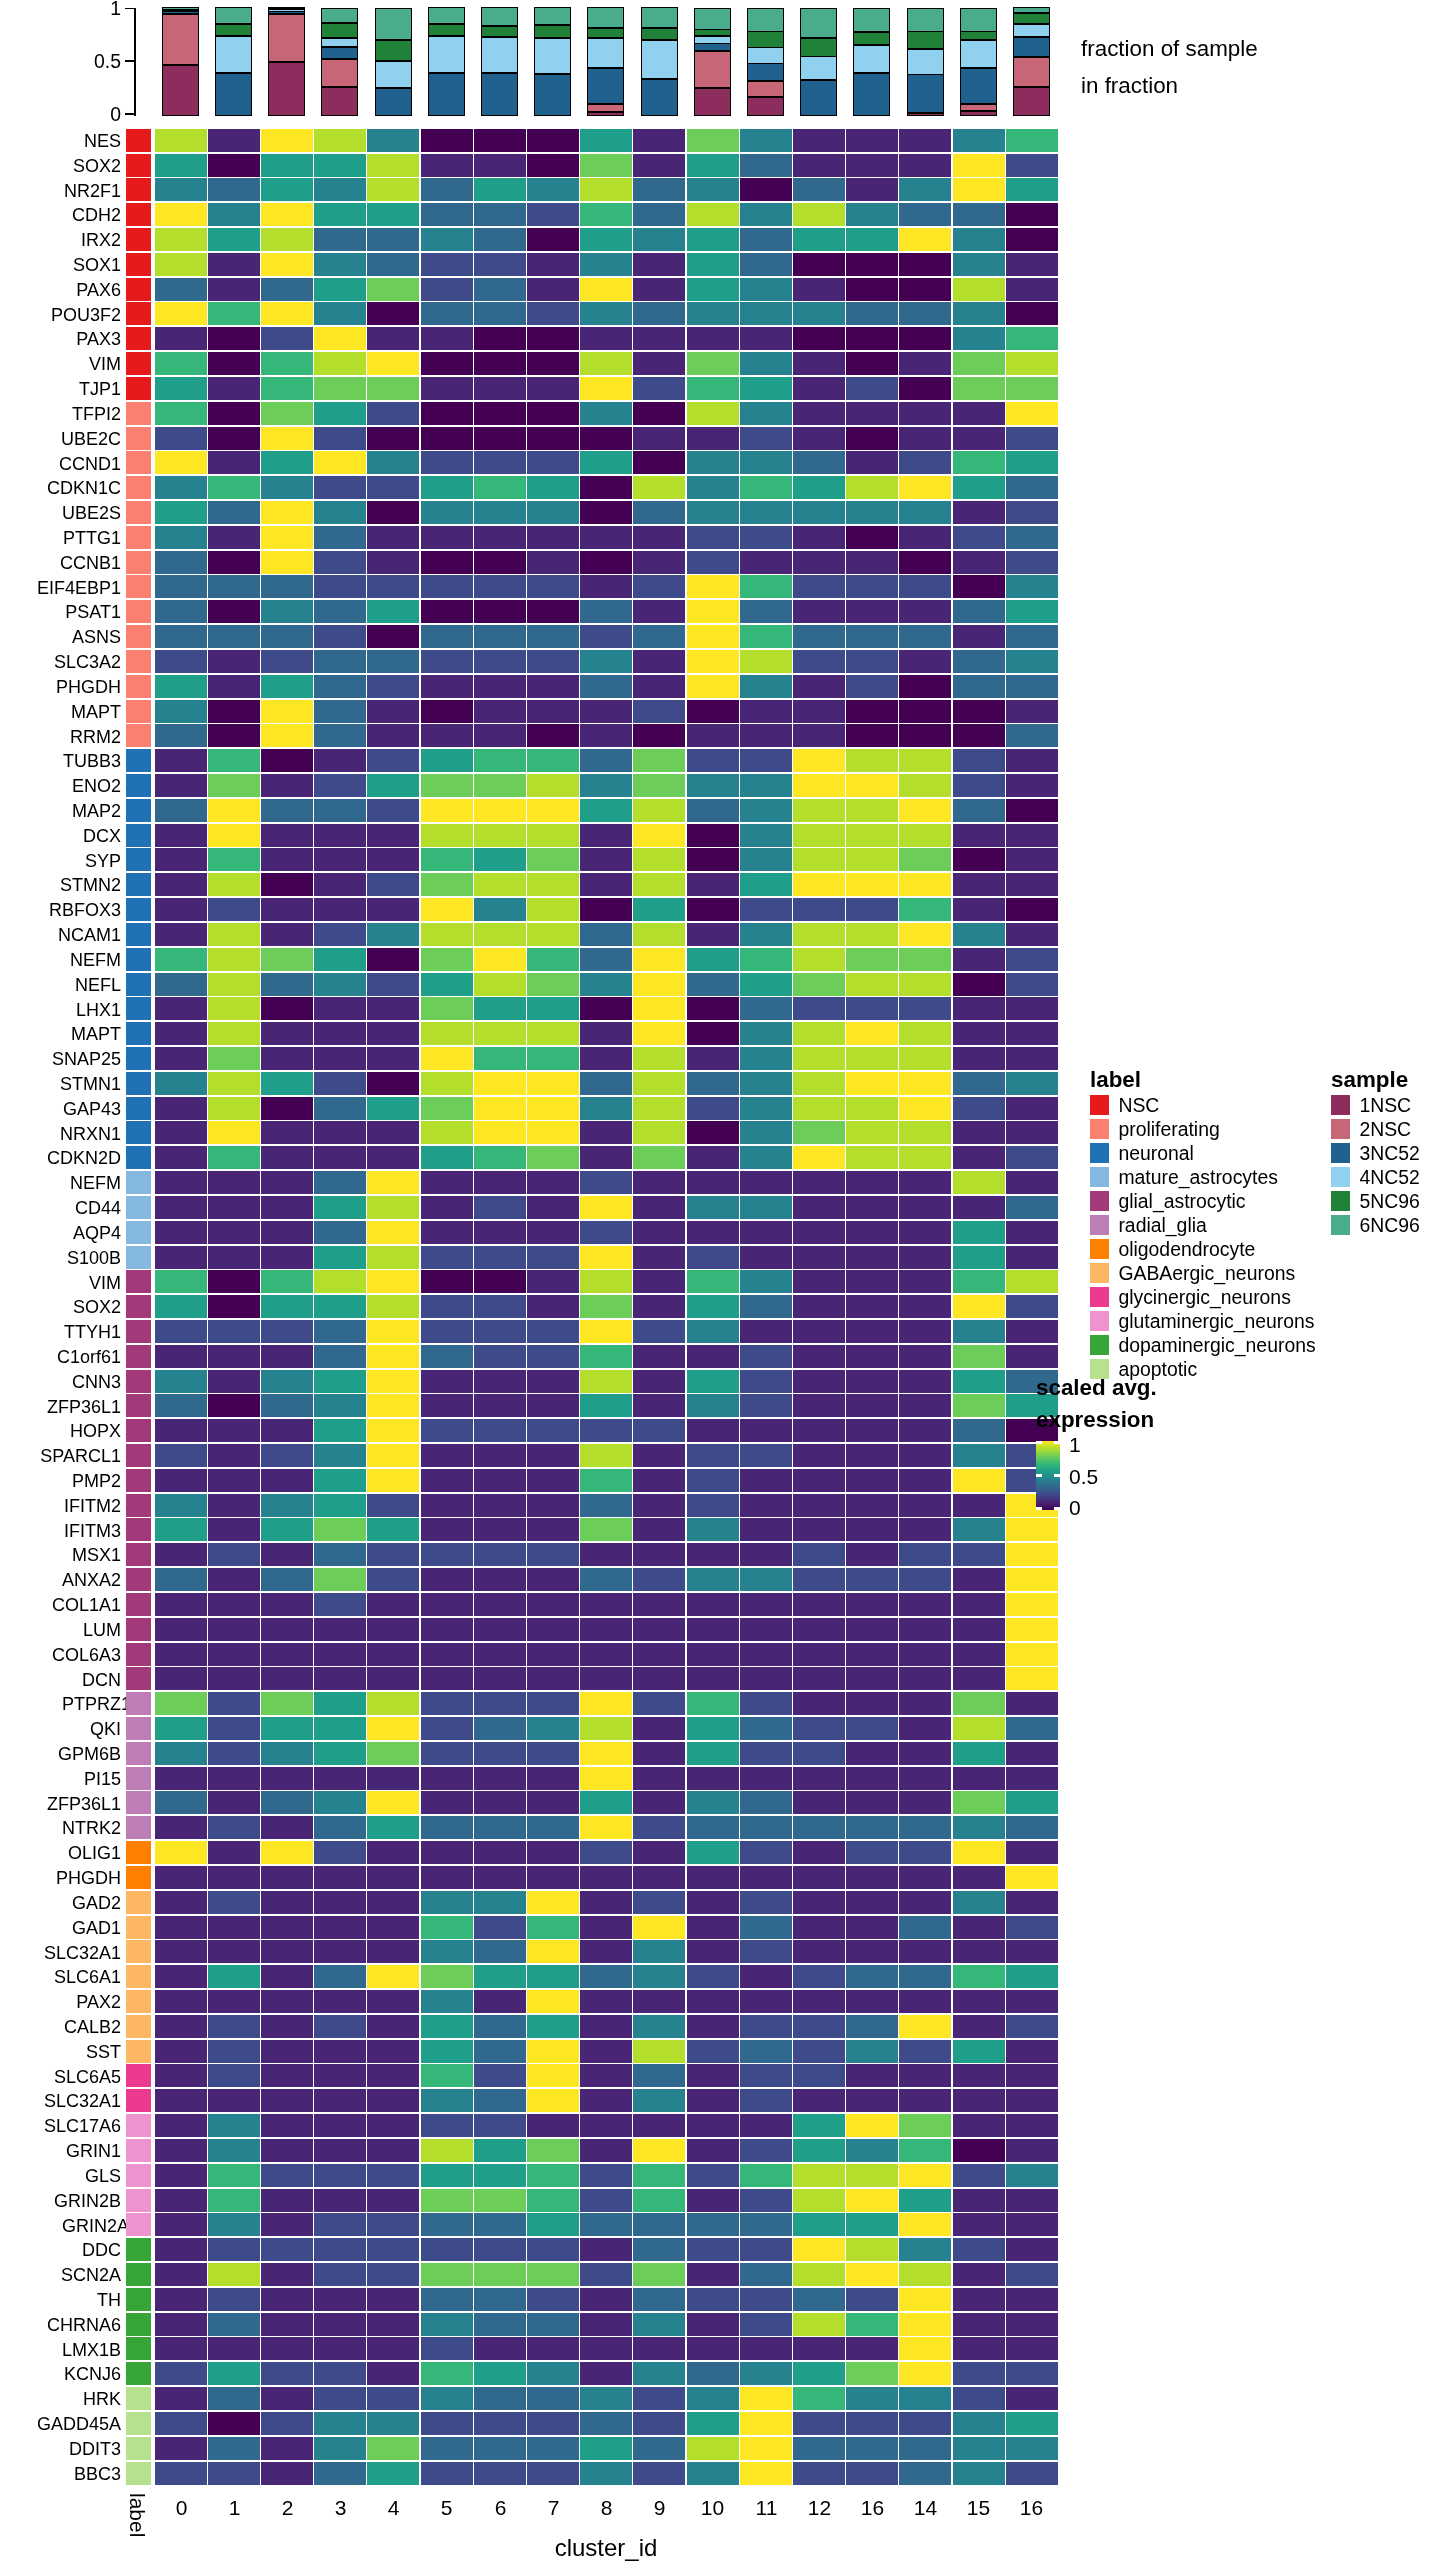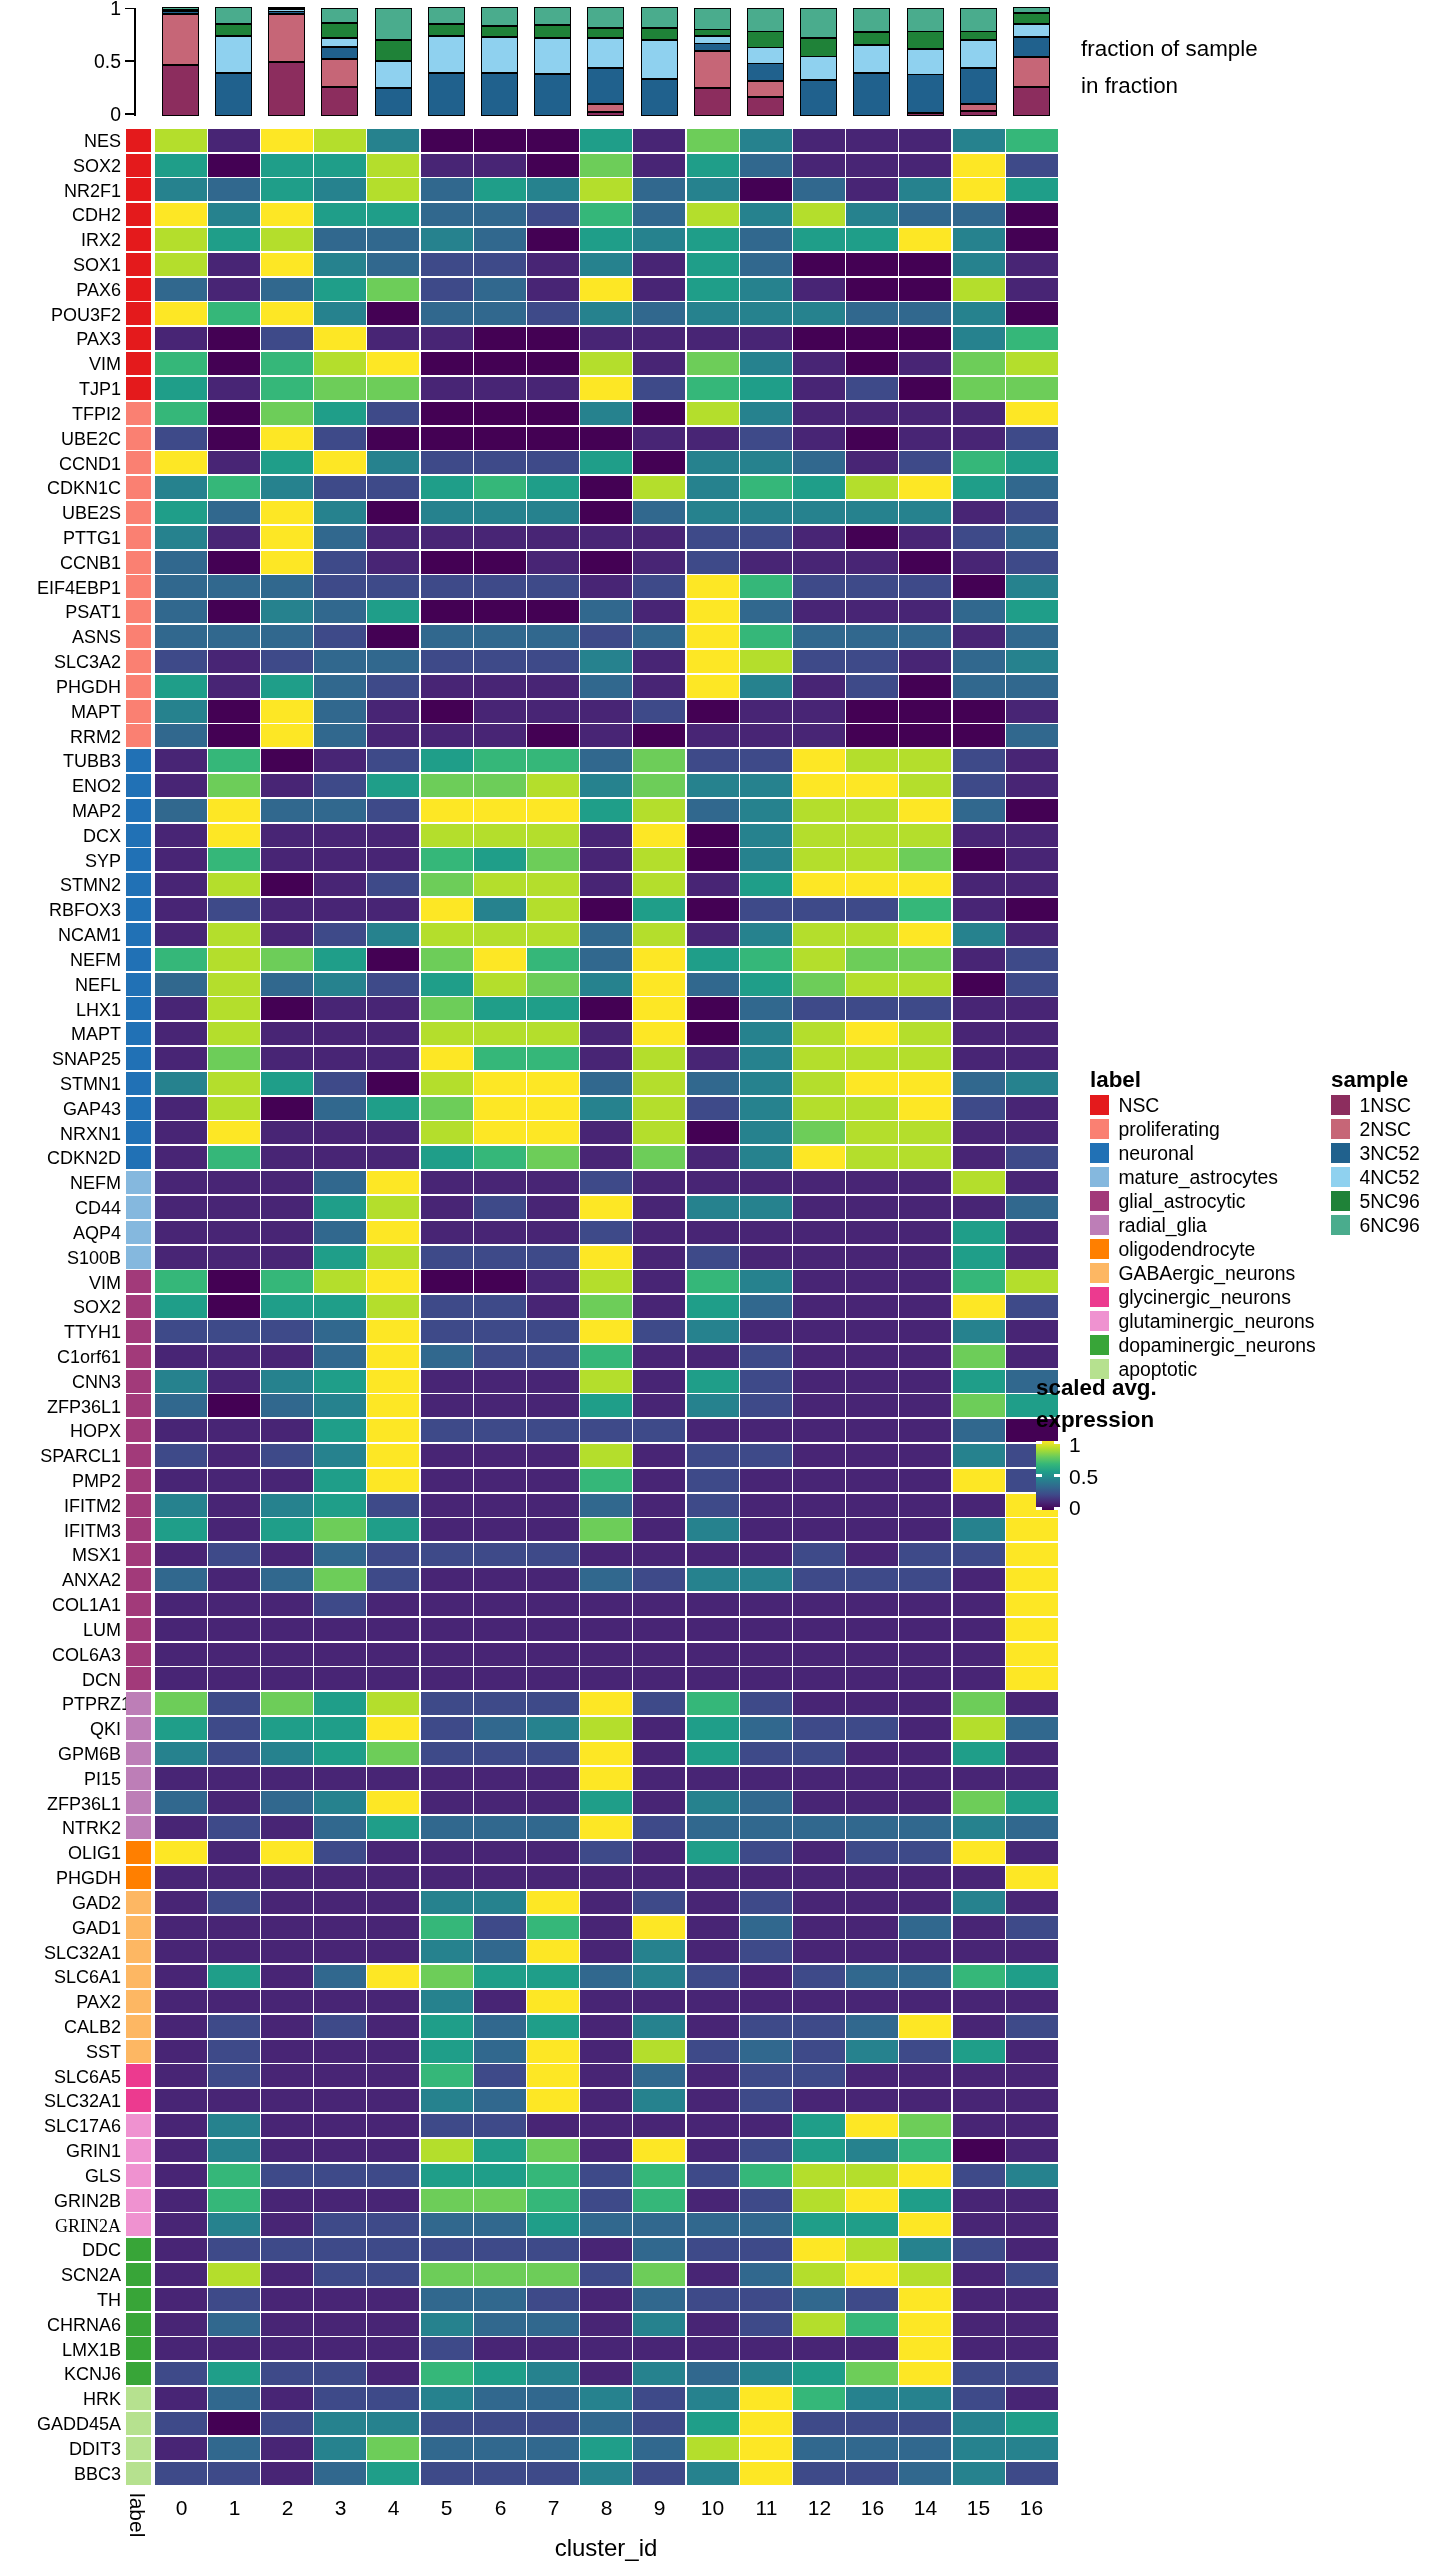--- a/index.html
+++ b/index.html
@@ -232,21 +232,21 @@
       <div class="abs gene-label" style="left:0;top:1967px;width:121px;">SLC6A1</div>
       <div class="abs gene-label" style="left:0;top:1992px;width:121px;">PAX2</div>
       <div class="abs gene-label" style="left:0;top:2017px;width:121px;">CALB2</div>
       <div class="abs gene-label" style="left:0;top:2042px;width:121px;">SST</div>
       <div class="abs gene-label" style="left:0;top:2067px;width:121px;">SLC6A5</div>
       <div class="abs gene-label" style="left:0;top:2091px;width:121px;">SLC32A1</div>
       <div class="abs gene-label" style="left:0;top:2116px;width:121px;">SLC17A6</div>
       <div class="abs gene-label" style="left:0;top:2141px;width:121px;">GRIN1</div>
       <div class="abs gene-label" style="left:0;top:2166px;width:121px;">GLS</div>
       <div class="abs gene-label" style="left:0;top:2191px;width:121px;">GRIN2B</div>
-      <div class="abs gene-label" style="left:0;top:2216px;width:121px;font-family:Liberation Serif, serif;">GRIN2A</div>
+      <div class="abs gene-label" style="left:8px;top:2216px;width:121px;">GRIN2A</div>
       <div class="abs gene-label" style="left:0;top:2240px;width:121px;">DDC</div>
       <div class="abs gene-label" style="left:0;top:2265px;width:121px;">SCN2A</div>
       <div class="abs gene-label" style="left:0;top:2290px;width:121px;">TH</div>
       <div class="abs gene-label" style="left:0;top:2315px;width:121px;">CHRNA6</div>
       <div class="abs gene-label" style="left:0;top:2340px;width:121px;">LMX1B</div>
       <div class="abs gene-label" style="left:0;top:2364px;width:121px;">KCNJ6</div>
       <div class="abs gene-label" style="left:0;top:2389px;width:121px;">HRK</div>
       <div class="abs gene-label" style="left:0;top:2414px;width:121px;">GADD45A</div>
       <div class="abs gene-label" style="left:0;top:2439px;width:121px;">DDIT3</div>
       <div class="abs gene-label" style="left:0;top:2464px;width:121px;">BBC3</div>

